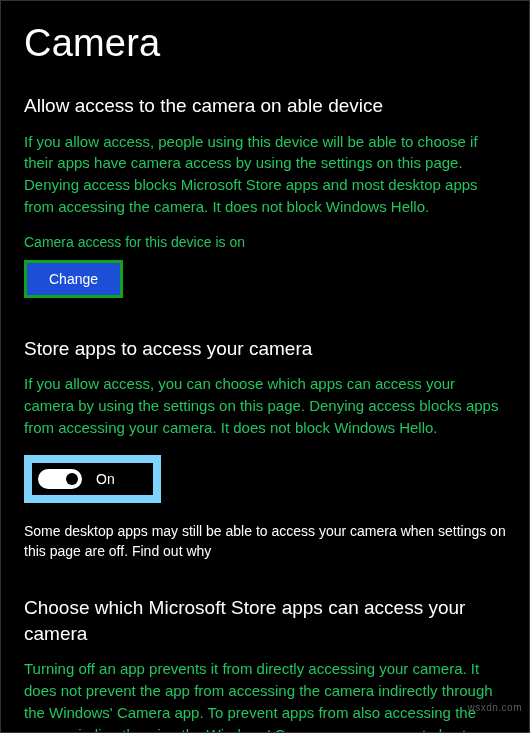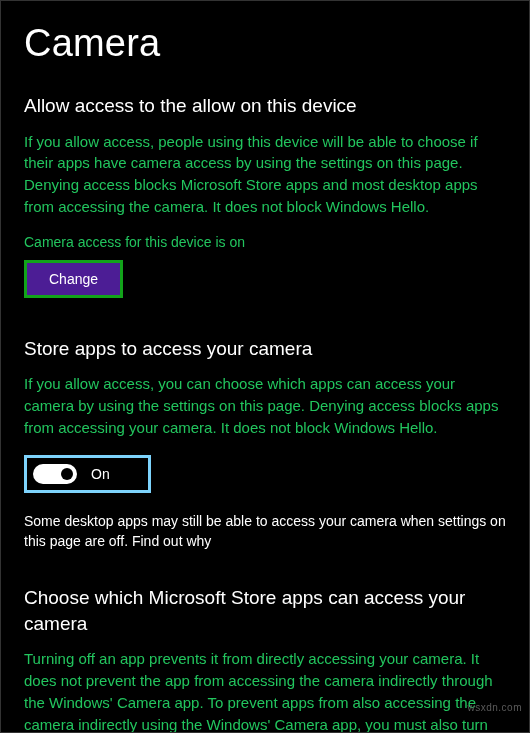--- a/index.html
+++ b/index.html
@@ -48,33 +48,33 @@
       font-size: 14px;
       color: #22c55e;
       margin-bottom: 10px;
     }
     .change-wrap {
       display: inline-block;
       border: 3px solid #12a31a;
       margin-bottom: 38px;
     }
     button.change-btn {
-      background: #4c1d95;
+      background: #1d4ed8;
       color: #fff;
       border: none;
       font-size: 14px;
       font-family: inherit;
       padding: 8px 22px;
       cursor: pointer;
       display: block;
     }
     .toggle-wrap {
       display: inline-flex;
       align-items: center;
-      border: 3px solid #7dd3fc;
+      border: 8px solid #7dd3fc;
       padding: 6px 38px 6px 6px;
       margin-bottom: 18px;
       text-align: center;
     }
     .toggle-track {
       width: 44px;
       height: 20px;
       background: #fff;
       border-radius: 10px;
       position: relative;
@@ -115,21 +115,21 @@
   </style>
 </head>
 <body>
 
 
 
 <div class="outer-frame"></div>
 
 <h1 class="page-title">Camera</h1>
 
-<h2 class="section-heading">Allow access to the allow on this device</h2>
+<h2 class="section-heading">Allow access to the camera on able device</h2>
 <p class="section-body">If you allow access, people using this device will be able to choose if their apps have camera access by using the settings on this page. Denying access blocks Microsoft Store apps and most desktop apps from accessing the camera. It does not block Windows Hello.</p>
 <p class="status-line">Camera access for this device is on</p>
 <div class="change-wrap">
   <button class="change-btn">Change</button>
 </div>
 
 <h2 class="section-heading">Store apps to access your camera</h2>
 <p class="section-body">If you allow access, you can choose which apps can access your camera by using the settings on this page. Denying access blocks apps from accessing your camera. It does not block Windows Hello.</p>
 <div class="toggle-wrap">
   <div class="toggle-track">

